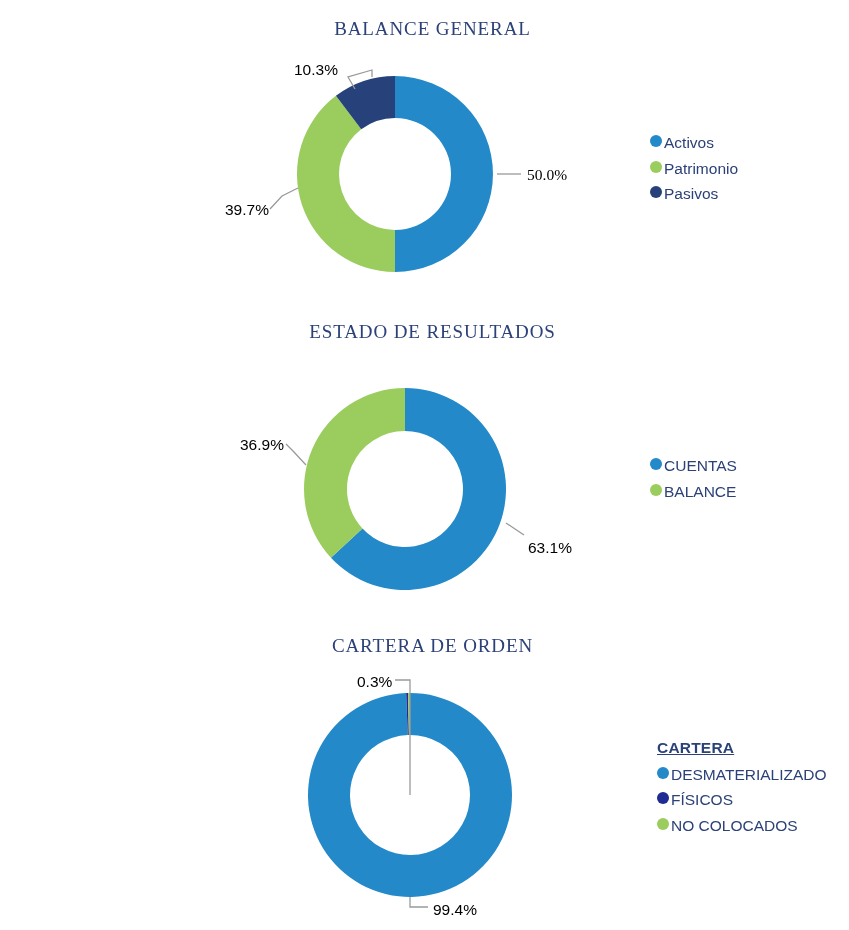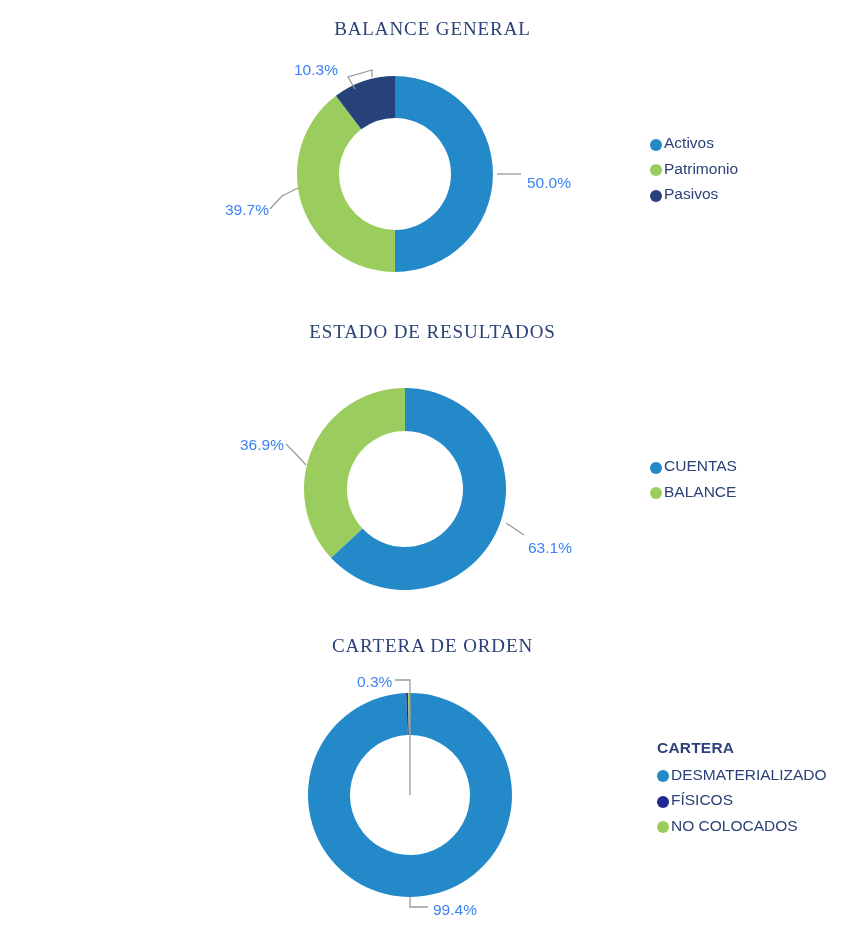--- a/index.html
+++ b/index.html
@@ -45,42 +45,43 @@
     color: #2B4178;
     line-height: 1;
     white-space: nowrap;
   }
   .legend-title {
     font-weight: bold;
     font-size: 15.5px;
     color: #2B4178;
     margin-bottom: 11px;
     letter-spacing: 0.2px;
+    text-decoration: underline;
   }
   .legend-row {
     display: flex;
-    align-items: flex-end;
+    align-items: flex-start;
     margin-bottom: 10px;
   }
   .legend-row:last-child { margin-bottom: 0; }
   .legend-dot {
     width: 12px;
     height: 12px;
     border-radius: 50%;
     flex: 0 0 auto;
     margin-right: 2px;
   }
   .legend-label {
     font-size: 15.5px;
     color: #2B4178;
   }
   .pct-label {
     position: absolute;
     font-size: 15.5px;
-    color: #3b82f6;
+    color: #000000;
     white-space: nowrap;
   }
 </style>
 </head>
 <body>
 
 <div class="chart-block" style="top:18px;">
   <div class="chart-title">BALANCE GENERAL</div>
 </div>
 <div class="donut-wrap" style="top:0;height:300px;">
@@ -100,21 +101,21 @@
   </div>
   <div class="legend-row">
     <span class="legend-dot" style="background:#9ACD5E"></span>
     <span class="legend-label">Patrimonio</span>
   </div>
   <div class="legend-row">
     <span class="legend-dot" style="background:#27427B"></span>
     <span class="legend-label">Pasivos</span>
   </div>
 </div>
-<div class="pct-label" style="left:527px;top:174px;">50.0%</div>
+<div class="pct-label" style="left:527px;top:166px;font-family:Liberation Serif, serif;">50.0%</div>
 <div class="pct-label" style="left:225px;top:201px;">39.7%</div>
 <div class="pct-label" style="left:294px;top:61px;">10.3%</div>
 
 <div class="chart-block" style="top:321px;">
   <div class="chart-title">ESTADO DE RESULTADOS</div>
 </div>
 <div class="donut-wrap" style="top:360px;height:260px;">
   <svg class="donut-svg" id="svg-1" width="849" height="260" viewBox="0 0 849 260">
       <path d="M405 28 A101 101 0 1 1 330.94121003152145 197.67529125096434 L362.47118991909156 168.43729596590032 A58 58 0 1 0 405 71 Z" fill="#2389C9"></path>
       <path d="M330.94121003152145 197.67529125096434 A101 101 0 0 1 405 28 L405 71 A58 58 0 0 0 362.47118991909156 168.43729596590032 Z" fill="#9ACD5E"></path>

